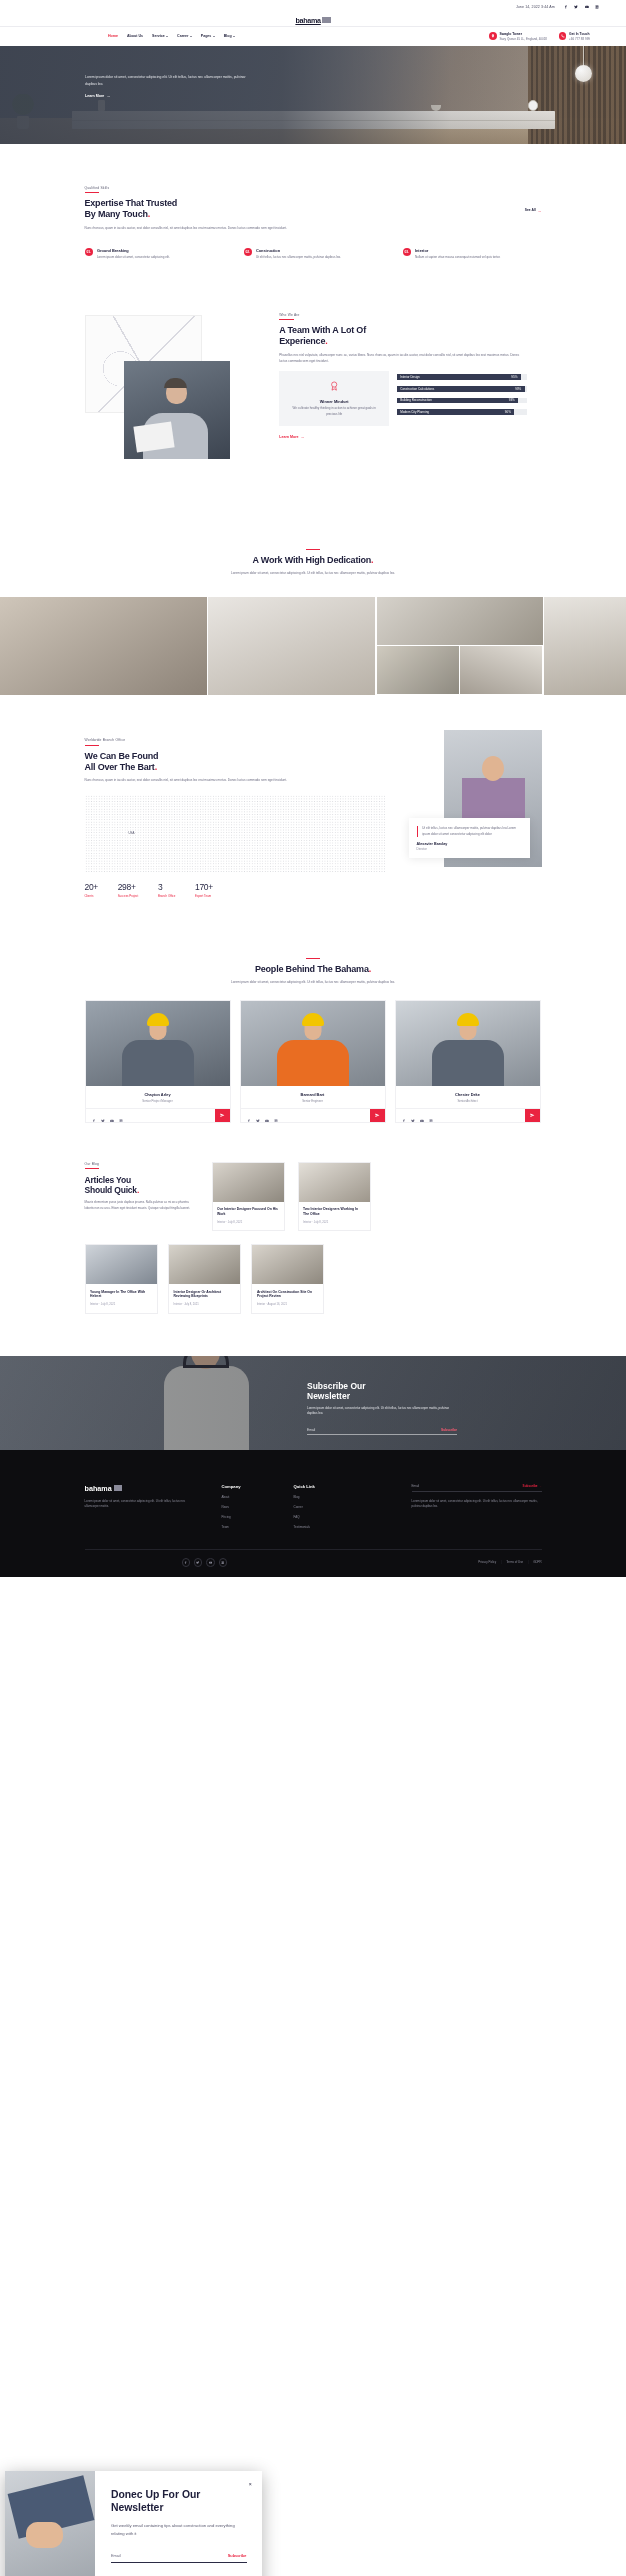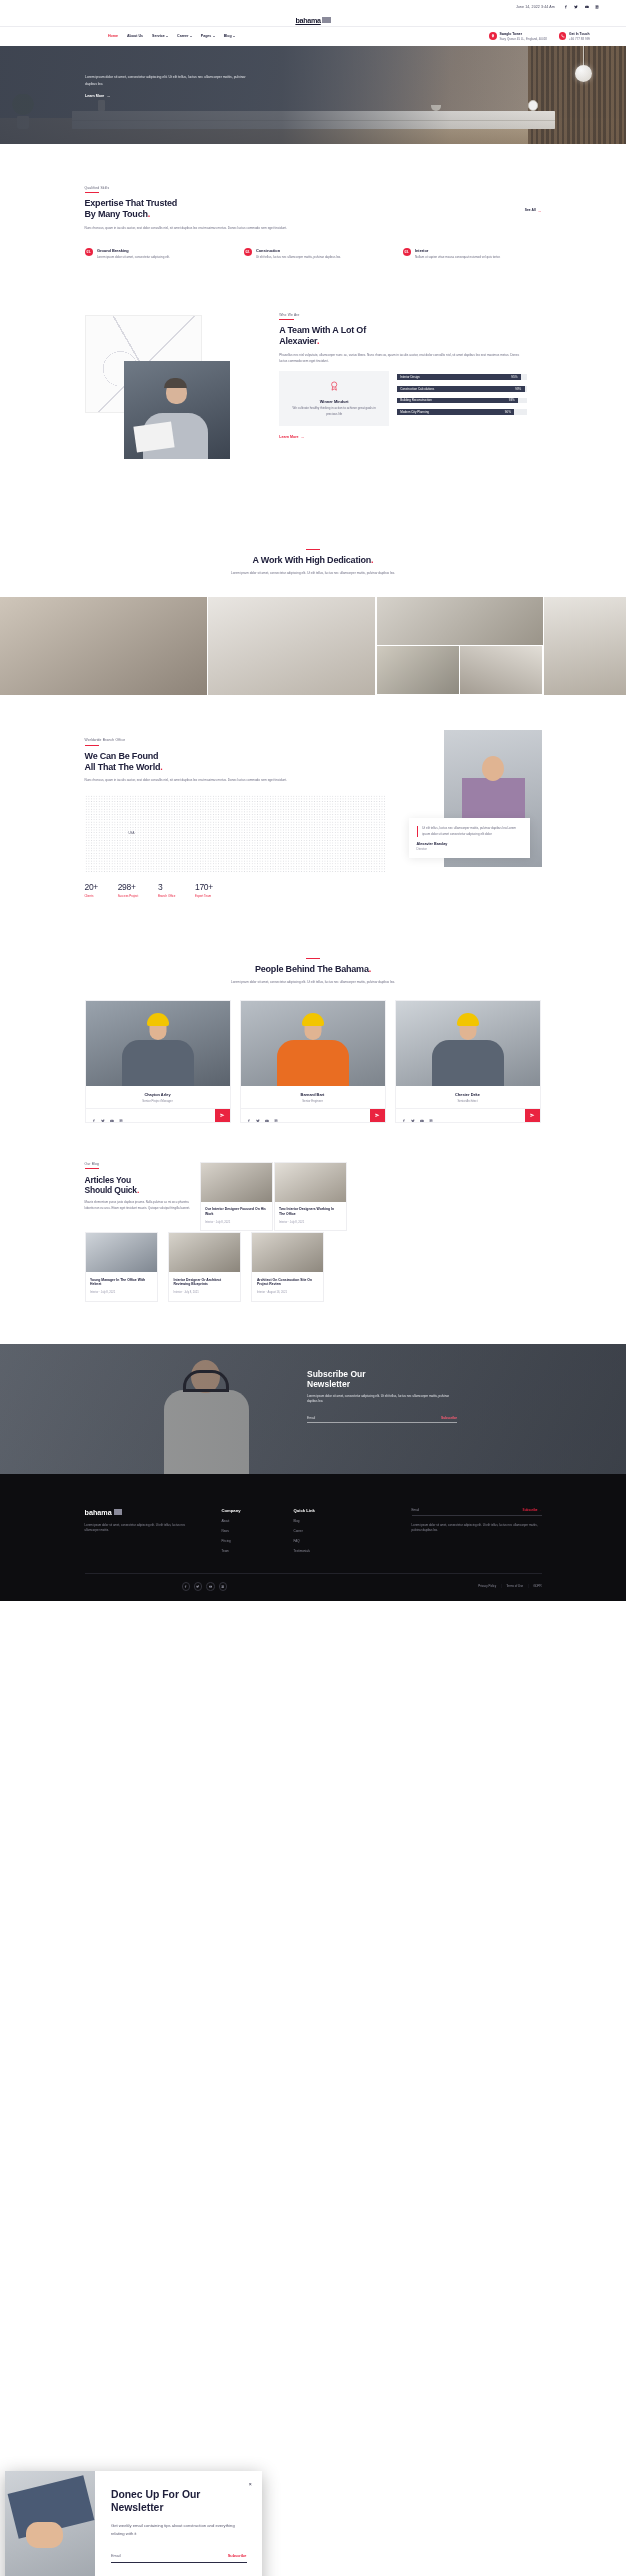--- a/index.html
+++ b/index.html
@@ -176,37 +176,37 @@
   .pmeta span { font-size:2.9px; color:#8a8a9c; display:block; margin-top:2px;}
   .pfoot { display:flex; align-items:center; border-top:0.7px solid #f0f0f3; }
   .psoc { display:flex; gap:5.2px; padding:3.9px 6.5px; }
   .psoc i { width:3.9px;height:3.9px; display:block; }
   .psoc svg{width:3.9px;height:3.9px;fill:#6a6a80;}
   .pbtn { margin-left:auto; width:14.4px;height:13px;background:#ea2340;display:flex;
           align-items:center;justify-content:center;}
   .pbtn svg{width:4.6px;height:4.6px;fill:#fff;}
 
   
-  .blog { padding:27px 0 30px; display:flex; gap:1px; flex-wrap:wrap;}
+  .blog { padding:27px 0 30px; display:flex; gap:13px; flex-wrap:wrap;}
   .blog-left { width:114px; }
   .blog-left h2 { font-size:8.5px; line-height:1.2;}
   .blog-left p { font-size:2.9px; line-height:1.95; color:#6d6d82; margin-top:5.2px;}
   .bcard { width:73px; border:0.7px solid #eeeef1; background:#fff;}
   .bcard .bimg { height:39px; }
   .bi1{background:linear-gradient(150deg,#d9d4cc,#8e887e);}
   .bi2{background:linear-gradient(150deg,#e3dfd8,#9d968b);}
   .bi3{background:linear-gradient(150deg,#cfd4da,#7f8791);}
   .bi4{background:linear-gradient(150deg,#d7d3cb,#8b857b);}
   .bcard .btxt { padding:5.2px 4.6px 6.5px;}
   .bcard h5 { font-size:3.4px; line-height:1.45; font-weight:700; color:#20203c;}
   .bcard .bmeta { font-size:2.7px; color:#9a9aae; margin-top:3.9px;}
   .brow2 { display:flex; gap:10.4px; width:457px; margin-top:0;}
 
   
-  .nl { position:relative; width:626px; height:130px; overflow:hidden;
+  .nl { position:relative; width:626px; height:94px; overflow:hidden;
         background:linear-gradient(120deg,#7b828c,#59606a);text-decoration:underline;}
   .nl .nlman{position:absolute;left:157px;bottom:0;width:98px;height:114px;}
   .nl .nlman .h{position:absolute;left:34px;top:0;width:29px;height:33px;background:#e4bb9c;border-radius:50%;}
   .nl .nlman .b{position:absolute;left:6.5px;top:30px;width:85px;height:86px;background:#dcdcd8;border-radius:19.6px 19.6px 0 0;}
   .nl .nlman .hp{position:absolute;left:26px;top:10.4px;width:46px;height:22px;border:3.9px solid #23232e;border-radius:17px 17px 0 0;}
   .nl .shade{position:absolute;inset:0;background:linear-gradient(90deg,rgba(35,38,45,.35),rgba(35,38,45,.55));}
   .nl-inner { position:absolute; left:307px; top:25px; width:196px;}
   .nl-inner h3 { font-size:8.5px; line-height:1.2; color:#fff; font-weight:bold;}
   .nl-inner p { font-size:3px; line-height:1.9; color:#e2e4e8; margin-top:4.6px; width:150px;}
   .nlform { margin-top:10.4px; width:150px; border-bottom:0.7px solid rgba(255,255,255,.5);
@@ -422,21 +422,21 @@
           <span class="phead"></span>
           <span class="phair"></span>
           <span class="ppaper"></span>
       </div>
     </div>
     <div class="whowe-right">
       <div class="eyebrow">Who We Are</div>
       <div class="redline"></div>
       <h2 class="sec">
         <span>A Team With A Lot Of</span><br>
-        <span>Alexavier</span><span class="dot">.</span>
+        <span>Experience</span><span class="dot">.</span>
       </h2>
       <p class="lead">Phasellus nec nisl vulputate, ullamcorper nunc ac, varius libero. Nunc rhoncus, quam in iaculis auctor, erat dolor convallis nisl, sit amet dapibus leo erat maximus metus. Donec luctus commodo sem eget tincidunt.</p>
       <div class="wcards">
         <div class="winner">
           <svg viewBox="0 0 24 24">
               <circle cx="12" cy="9" r="6"></circle>
               <path d="M8.5 14.5 7 22l5-3 5 3-1.5-7.5"></path>
             </svg>
           <h5>Winner Mindset</h5>
           <p>We cultivate healthy thinking in action to achieve great goals in precious life</p>
@@ -500,21 +500,21 @@
         <div class="gimg g6"></div>
       </div>
   </div>
 
   <section class="container world">
     <div class="world-head">
       <div class="eyebrow">Worldwide Branch Office</div>
       <div class="redline"></div>
       <h2 class="sec">
         <span>We Can Be Found</span><br>
-        <span>All That The World</span><span class="dot">.</span>
+        <span>All Over The Bart</span><span class="dot">.</span>
       </h2>
       <p class="lead">Nunc rhoncus, quam in iaculis auctor, erat dolor convallis nisl, sit amet dapibus leo erat maximus metus. Donec luctus commodo sem eget tincidunt.</p>
     </div>
     <div class="map">
       <div class="pin">
         <span class="p"></span>
         <span class="lbl">USA</span>
       </div>
     </div>
     <div class="stats">

